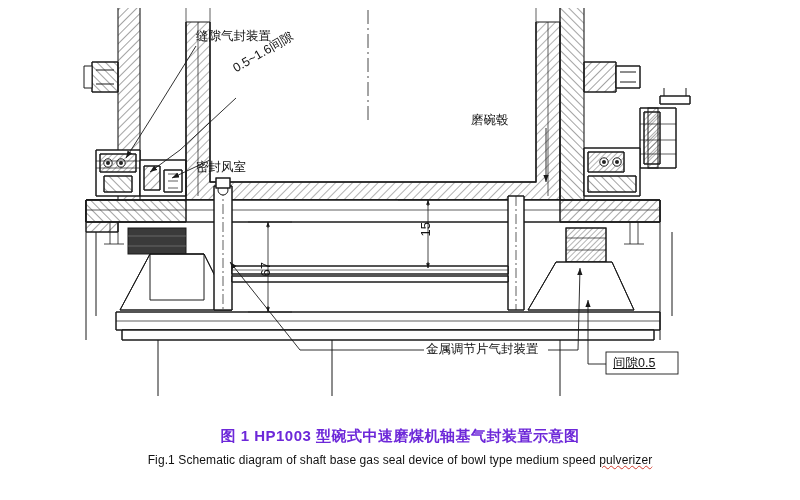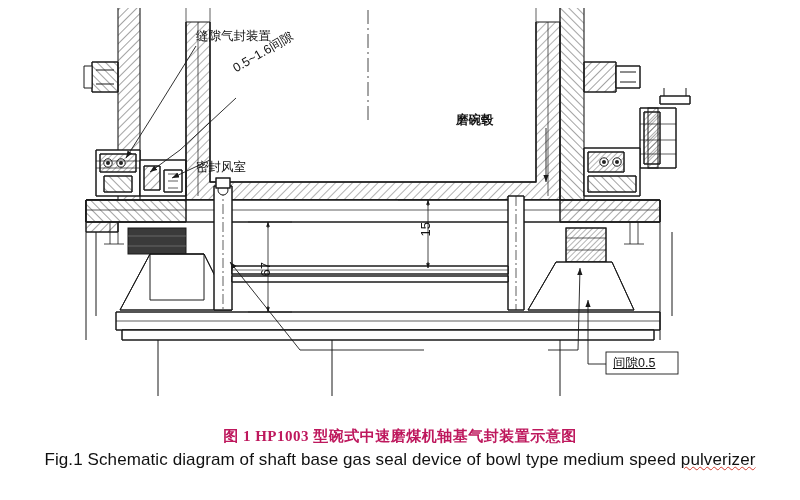--- a/index.html
+++ b/index.html
@@ -31,26 +31,25 @@
     position: absolute;
     left: 0;
     top: 424px;
     width: 800px;
     text-align: center;
   }
   .caption-cn {
     font-size: 15px;
     font-weight: bold;
     letter-spacing: 0.5px;
-    color: #be185d;
+    color: #6d28d9;
     line-height: 24px;
-    font-family: Liberation Serif, serif;
   }
   .caption-en {
-    font-size: 17px;
+    font-size: 12px;
     color: #111;
     line-height: 24px;
     letter-spacing: 0.1px;
   }
   .caption-en .spell {
     text-decoration: underline;
     text-decoration-color: #d23b2e;
     text-decoration-style: wavy;
     text-decoration-thickness: 1px;
   }
@@ -283,22 +282,23 @@
       </g>
     </g>
   </svg>
 
   <div class="lbl" style="left:196px; top:28px;">缝隙气封装置</div>
 
   <div class="lbl rot" style="left:230px; top:62px; transform:rotate(-30deg);">0.5~1.6间隙</div>
 
   <div class="lbl" style="left:196px; top:159px;">密封风室</div>
 
-  <div class="lbl" style="left:456px; top:112px;font-weight:bold;">磨碗毂</div>
-
+  <div class="lbl" style="left:471px; top:112px;">磨碗毂</div>
+
+  <div class="lbl" style="left:426px; top:341px;">金属调节片气封装置</div>
 
   <div class="lbl" style="left:613px; top:355px;text-decoration:underline;">间隙0.5</div>
 
   <div class="num vert" style="left:418px; top:222px;">15</div>
 
   <div class="num vert" style="left:258px; top:262px;">67</div>
 
   <div class="caption-block">
     <div class="caption-cn">图 1 HP1003 型碗式中速磨煤机轴基气封装置示意图</div>
     <div class="caption-en">

